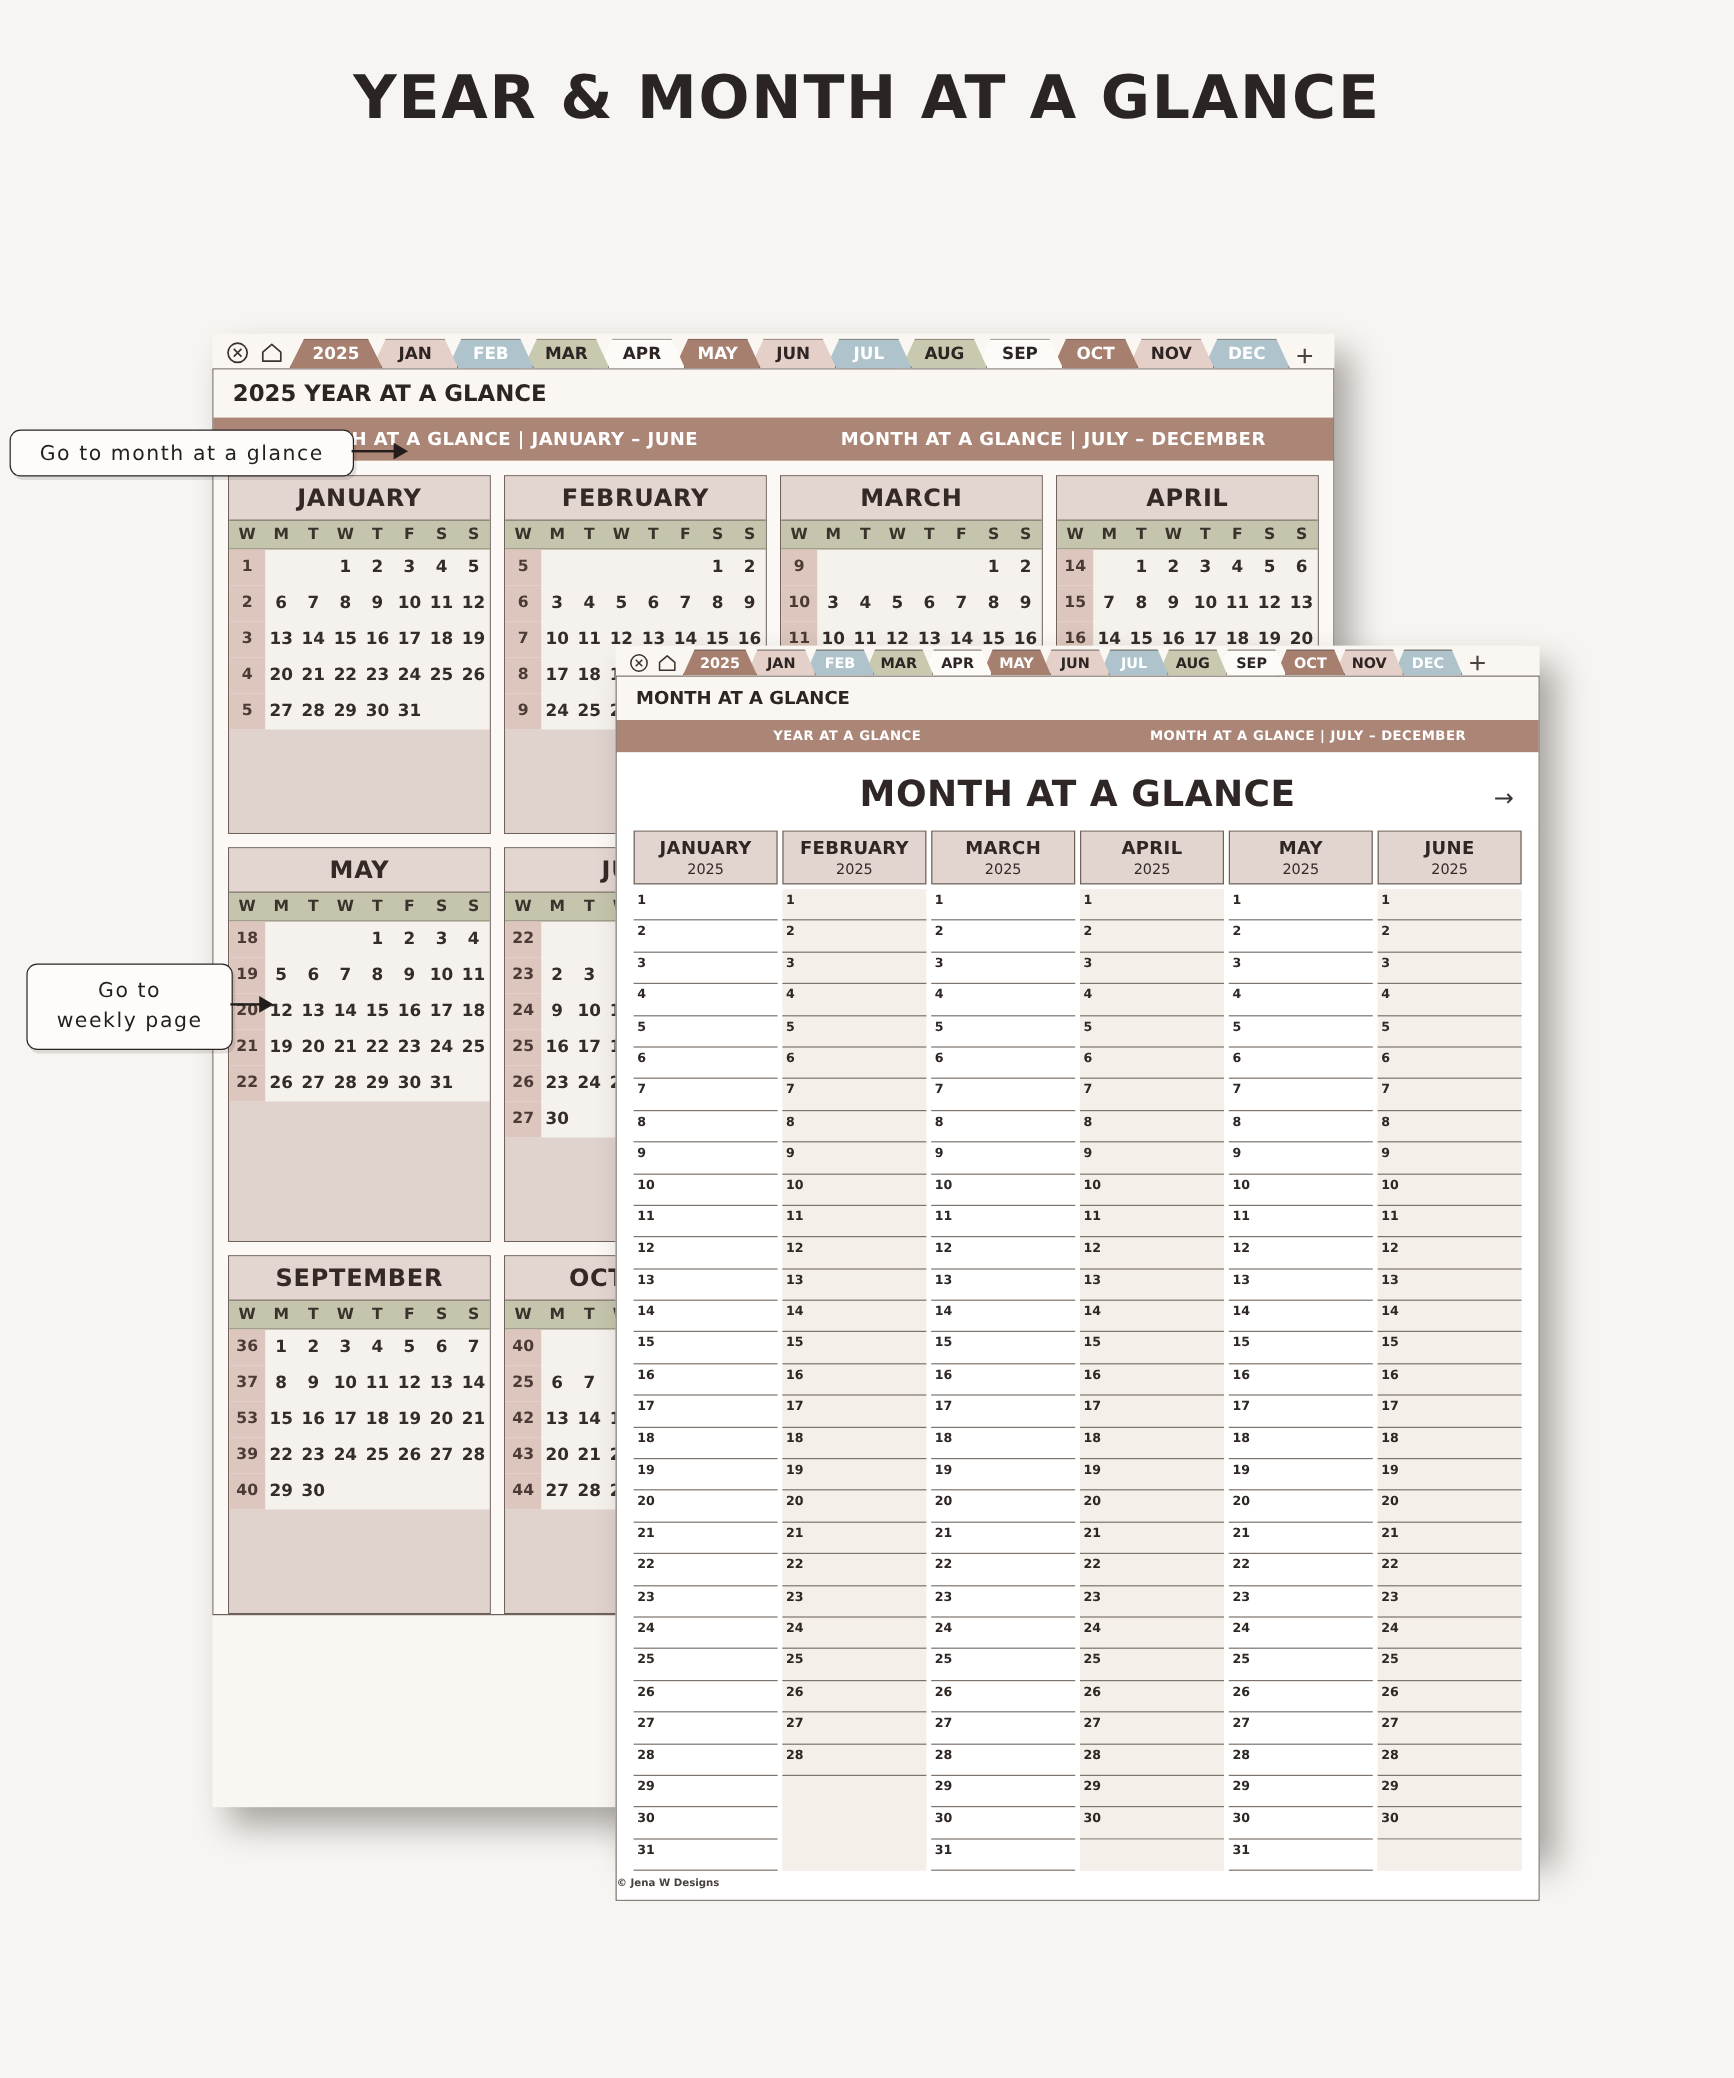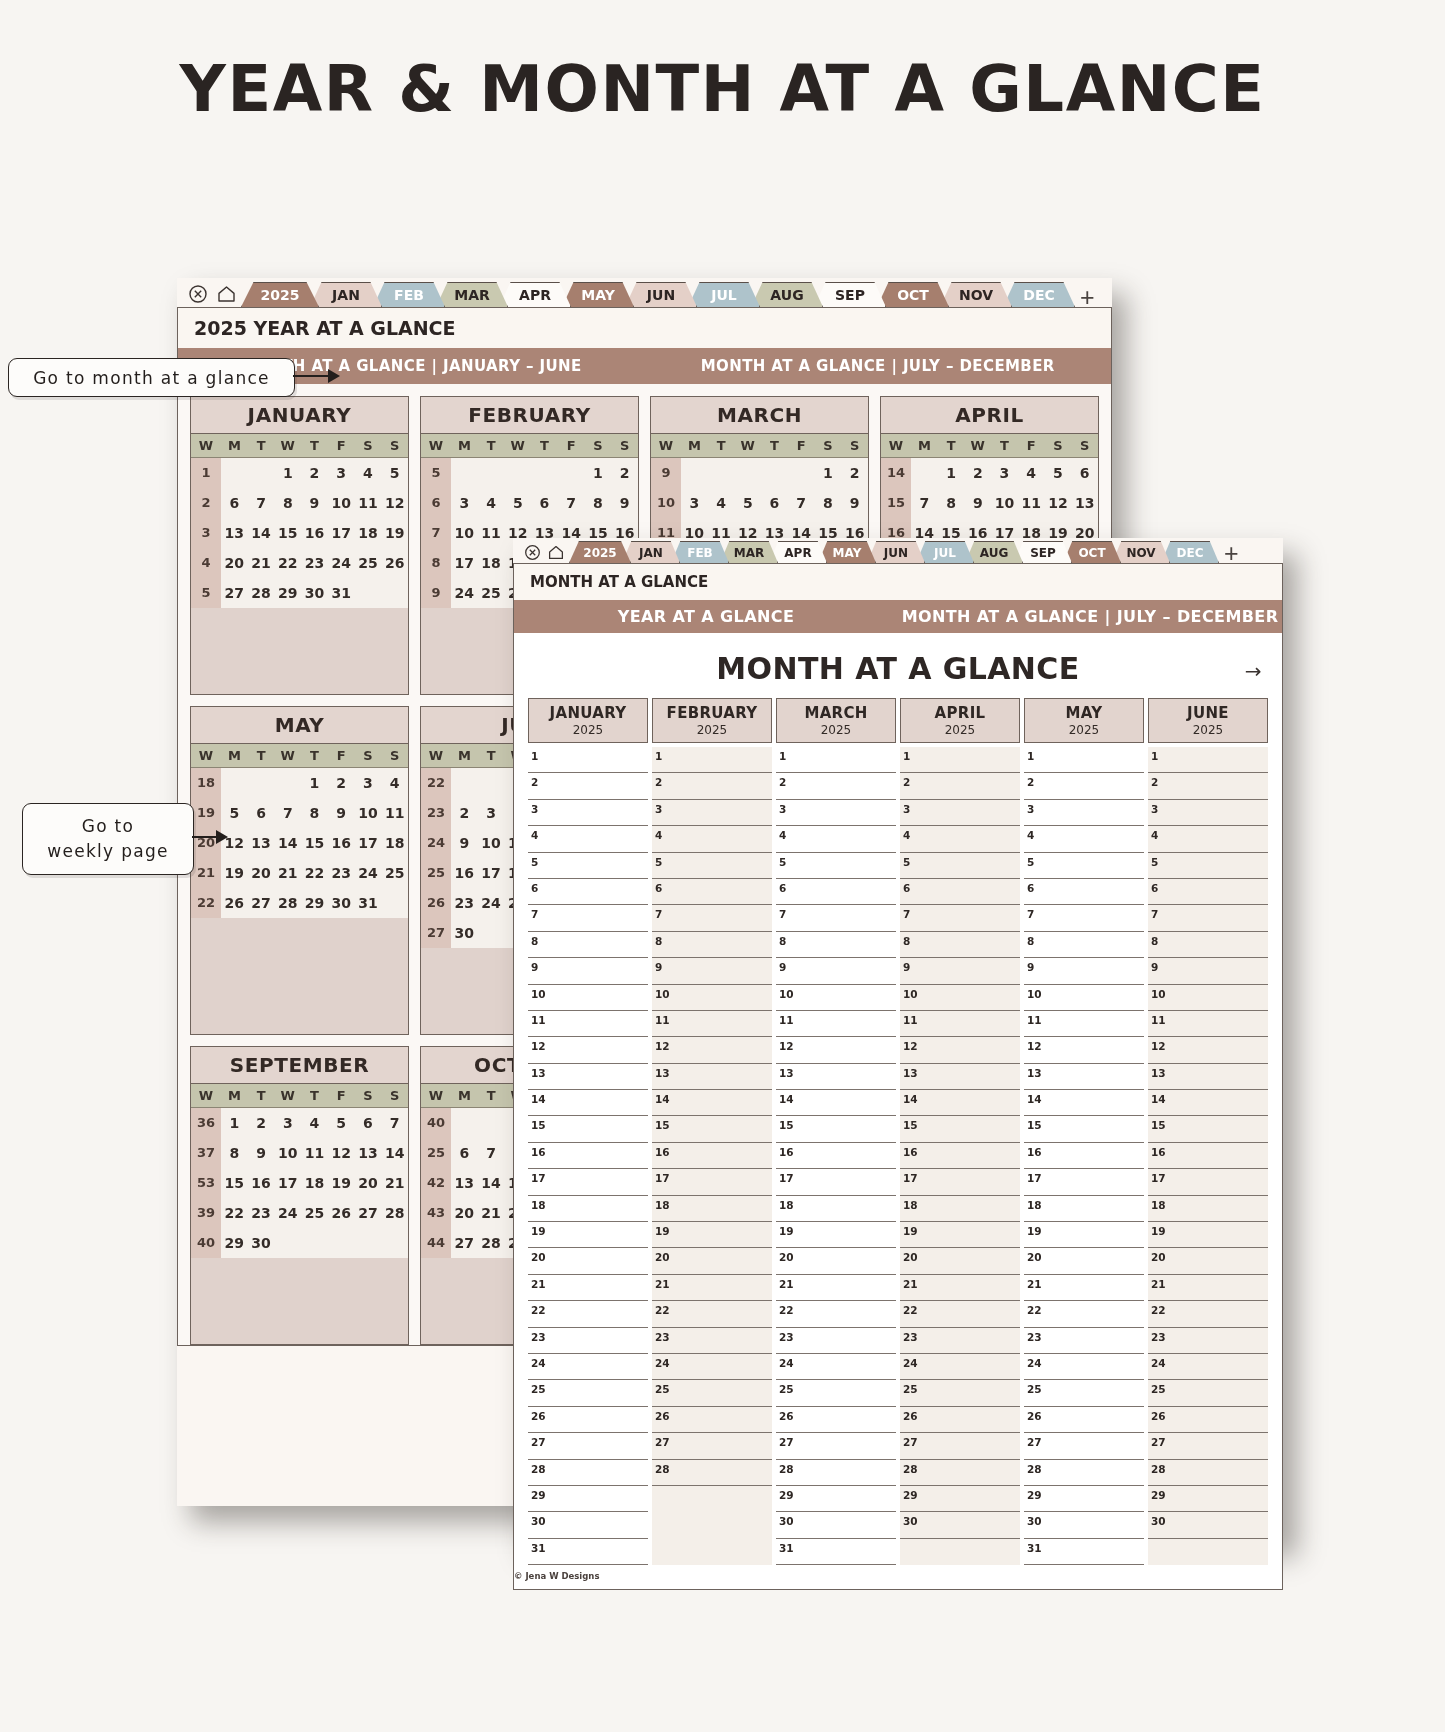--- a/index.html
+++ b/index.html
@@ -7,21 +7,21 @@
     width:1445px;height:1732px;position:relative;overflow:hidden;
     background:#f7f5f2;
     font-family:"Liberation Sans", sans-serif;
     color:#2e2725;
   }
   
   .intro{position:absolute;left:0;top:0;width:1445px;text-align:center;}
   .intro h1{
     margin:0;padding-top:52px;
     font-family:"DejaVu Sans", sans-serif;
-    font-weight:700;font-size:64px;letter-spacing:1.5px;color:#2a2422;
+    font-weight:700;font-size:50px;letter-spacing:1.5px;color:#2a2422;
   }
   .intro p{
     margin:0;padding-top:30px;
     font-size:27px;line-height:1.42;color:#1f1b19;
     width:1060px;margin-left:auto;margin-right:auto;
     font-family:"Liberation Sans", sans-serif;
   }
   .intro p b{font-weight:700;font-style:italic;}
 
   
@@ -61,21 +61,21 @@
     font-family:"DejaVu Sans", sans-serif;font-weight:700;
     padding:9px 0 9px 16px;color:#2d2523;background:#faf6f1;
   }
   #back-sheet .pagetitle{font-size:19px;}
   #front-sheet .pagetitle{font-size:15px;}
 
   .navbar{display:flex;background:#ab8576;color:#fff;}
   .navbar .nav{flex:1;text-align:center;font-weight:700;letter-spacing:.4px;
     font-family:"DejaVu Sans", sans-serif;padding:9px 0;}
   #back-sheet .navbar .nav{font-size:15px;}
-  #front-sheet .navbar .nav{font-size:16px;padding:7px 0;}
+  #front-sheet .navbar .nav{font-size:11px;padding:7px 0;}
 
   
   .yeargrid{display:grid;grid-template-columns:repeat(4,1fr);gap:11px;padding:12px 12px 0 12px;background:#fbf8f5;}
   .moncard{border:1.3px solid #6f635c;background:#ece4df;display:flex;flex-direction:column;}
   .moncard .mname{
     text-align:center;font-family:"DejaVu Sans", sans-serif;font-weight:700;
     font-size:20px;padding:6px 0 6px;background:#e3d5cf;color:#332925;
     border-bottom:1.3px solid #6f635c;letter-spacing:.6px;
   }
   .dowrow{display:grid;grid-template-columns:30px repeat(7,1fr);background:#c5c5ad;

